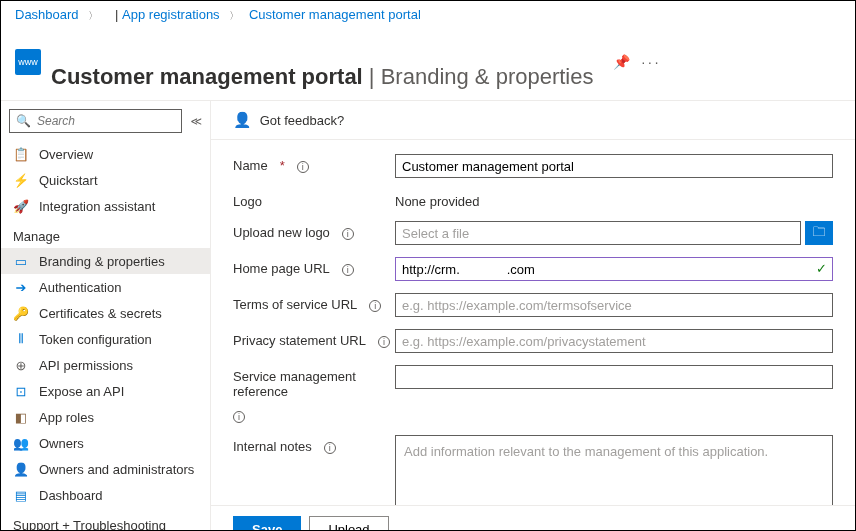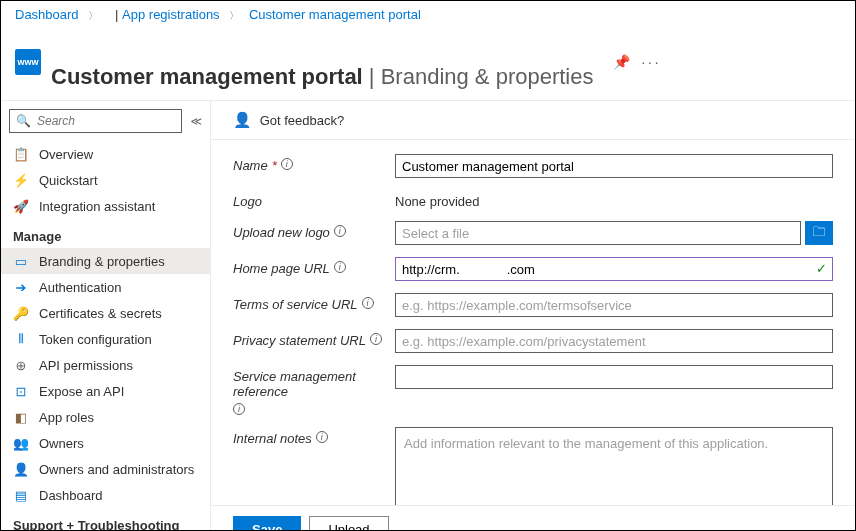--- a/index.html
+++ b/index.html
@@ -1,41 +1,41 @@
 <!DOCTYPE html>
 <html><head>
 <meta charset="utf-8">
 <style>
 * { box-sizing: border-box; margin: 0; padding: 0; }
 body { font-family: "Segoe UI", Arial, sans-serif; font-size: 13px; color: #323130; background: #fff; width: 856px; height: 531px; overflow: hidden; border: 1px solid #000; }
 .breadcrumb { padding: 6px 14px; font-size: 13px; }
 .breadcrumb a { color: #0078d4; text-decoration: none; }
 .breadcrumb .sep { color: #605e5c; margin: 0 6px; font-size: 10px; }
 .title-row { display: flex; align-items: center; padding: 4px 14px 10px; gap: 10px; }
-.app-icon { width: 26px; height: 26px; background: #0078d4; border-radius: 2px; display: flex; align-items: center; justify-content: center; color: #fff; font-size: 9px; font-weight: bold; flex-shrink: 0; }
+.app-icon { width: 26px; height: 26px; background: #0078d4; border-radius: 2px; display: flex; align-items: center; justify-content: center; color: #fff; font-size: 9px; font-weight: normal; flex-shrink: 0; }
 .title-row h1 { font-size: 22px; font-weight: 600; margin-top: 31px; }
 .title-row .thin { font-weight: 400; color: #605e5c; }
 .pin { color: #605e5c; font-size: 14px; margin-left: 10px; cursor: pointer; }
 .more { color: #605e5c; letter-spacing: 2px; cursor: pointer; font-size: 14px; }
 .layout { display: flex; height: 452px; border-top: 1px solid #edebe9; }
 .sidebar { width: 210px; border-right: 1px solid #edebe9; padding: 8px 0; overflow-y: auto; flex-shrink: 0; }
 .search-row { display: flex; align-items: center; padding: 0 8px 8px; gap: 8px; }
 .search-box { flex: 1; display: flex; align-items: center; border: 1px solid #605e5c; height: 24px; padding: 0 6px; gap: 6px; }
 .search-box input { border: none; outline: none; font-size: 12px; width: 100%; font-style: italic; color: #605e5c; }
 .collapse { color: #605e5c; font-size: 11px; cursor: pointer; }
 .nav-item { display: flex; align-items: center; gap: 10px; padding: 5px 12px; cursor: pointer; font-size: 13px; }
 .nav-item.active { background: #edebe9; font-weight: 400; }
 .nav-item .ic { width: 16px; height: 16px; display: flex; align-items: center; justify-content: center; font-size: 13px; }
-.section-h { padding: 10px 12px 4px; font-weight: 700; font-size: 13px; }
+.section-h { padding: 10px 12px 4px; font-weight: 400; font-size: 13px; }
 .main { flex: 1; display: flex; flex-direction: column; overflow: hidden; }
 .feedback { display: flex; align-items: center; gap: 8px; padding: 10px 22px; color: #323130; font-size: 13px; border-bottom: 1px solid #edebe9; }
 .feedback .ic { color: #0078d4; font-size: 15px; }
 .form-area { flex: 1; overflow-y: auto; padding: 14px 22px; }
 .form-row { display: flex; align-items: flex-start; margin-bottom: 12px; }
-.form-label { width: 162px; flex-shrink: 0; font-size: 13px; padding-top: 4px; display: flex; align-items: flex-start; gap: 4px; flex-wrap: wrap; font-style: italic; }
+.form-label { width: 162px; flex-shrink: 0; font-size: 13px; padding-top: 4px; display: flex; align-items: flex-end; gap: 12px; flex-wrap: wrap; }
 .req { color: #a4262c; }
 .info { width: 12px; height: 12px; border: 1px solid #605e5c; border-radius: 50%; display: inline-flex; align-items: center; justify-content: center; font-size: 9px; color: #605e5c; cursor: default; }
 .form-field { flex: 1; }
 .txt-input { width: 100%; height: 24px; border: 1px solid #605e5c; padding: 0 6px; font-size: 13px; font-family: inherit; outline: none; }
 .txt-input::placeholder { color: #a19f9d; }
 .txt-input.valid { border-color: #8661c5; padding-right: 24px; }
 .valid-wrap { position: relative; }
 .valid-wrap .check { position: absolute; right: 6px; top: 4px; color: #107c10; font-size: 13px; }
 .file-row { display: flex; gap: 4px; }
 .file-row .txt-input { flex: 1; color: #ec4899; }

